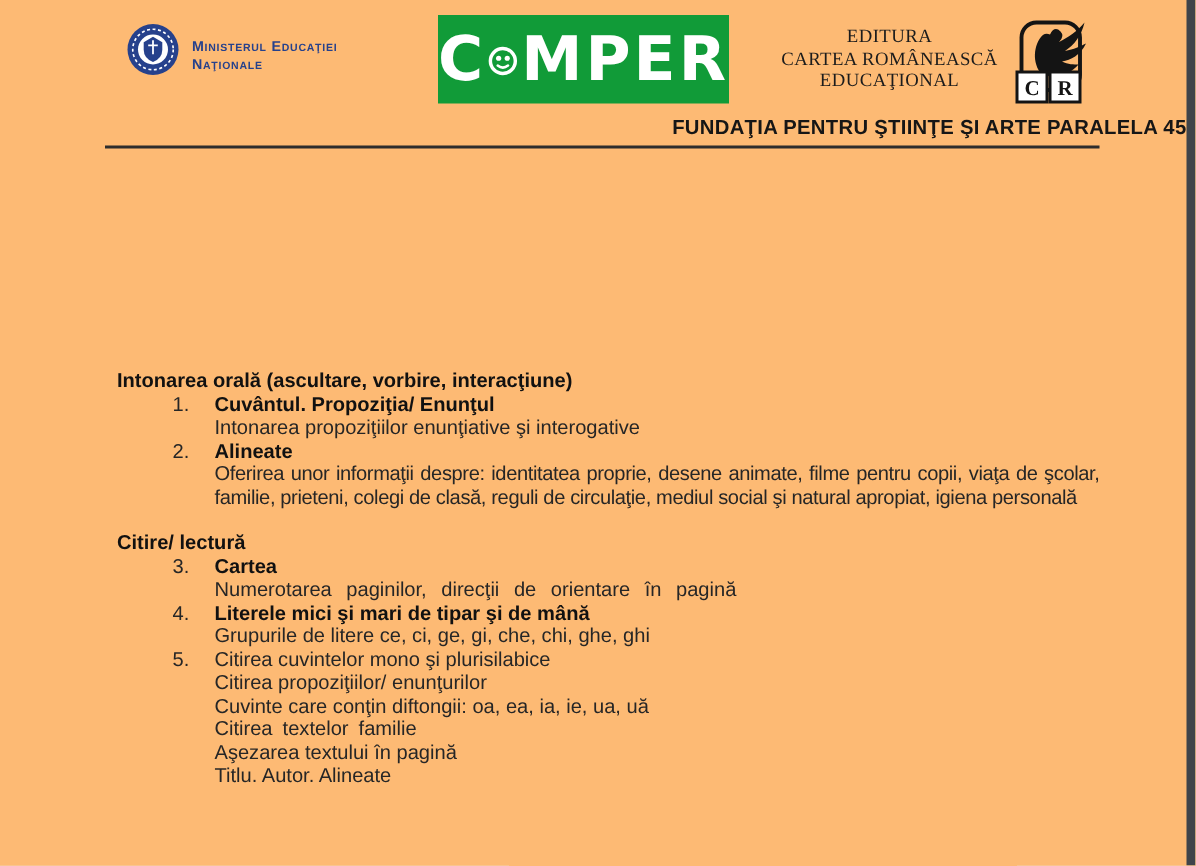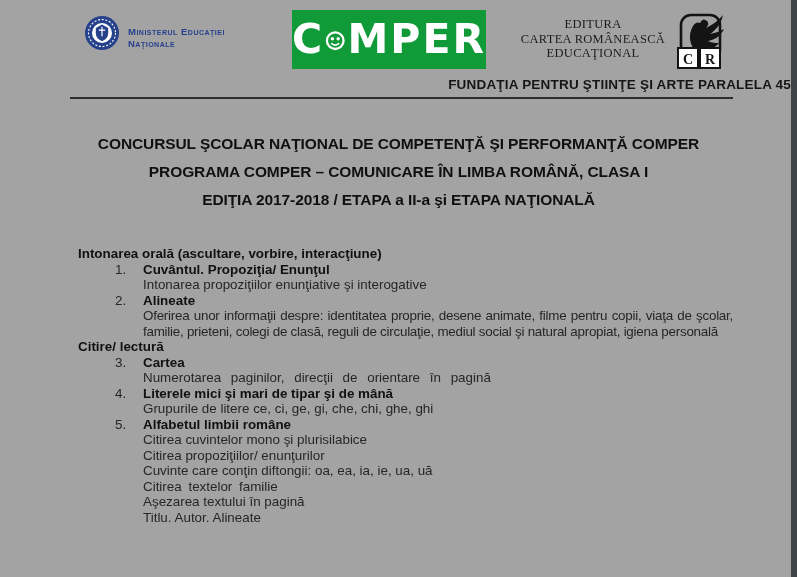--- a/index.html
+++ b/index.html
@@ -3,21 +3,21 @@
 <meta charset="utf-8">
 <style>
   :root{
     --comper-green:#119B38;
     --ministry-blue:#26418C;
     --edge-bar:#3F444A;
     --text:#262626;
   }
   *{margin:0;padding:0;box-sizing:border-box;}
   body{background:#e8e8e8;font-family:"Liberation Sans",sans-serif;}
-  .page{position:relative;width:797px;height:577px;background:#a3a3a3;overflow:hidden;color:var(--text);}
+  .page{position:relative;width:797px;height:577px;background:#fdba74;overflow:hidden;color:var(--text);}
   .edge-bar{position:absolute;top:0;right:0;width:6px;height:100%;background:var(--edge-bar);}
 
   
   .ministry{position:absolute;left:84px;top:15px;display:flex;align-items:flex-start;gap:8px;}
   .seal{width:36px;height:36px;flex:none;}
   .ministry-text{margin-top:11px;color:var(--ministry-blue);font-weight:bold;font-size:9.5px;
                  font-variant:small-caps;letter-spacing:.5px;line-height:11.5px;}
 
   .comper-logo{position:absolute;left:292px;top:10px;width:194px;height:59px;background:var(--comper-green);
                display:flex;align-items:center;justify-content:center;color:#fff;}
@@ -33,21 +33,21 @@
   .foundation{position:absolute;top:77px;left:0;width:791px;text-align:right;font-weight:bold;
               font-size:13.5px;letter-spacing:.2px;color:#161616;}
   .rule{position:absolute;top:97px;left:70px;width:663px;height:2px;background:#2d2d2d;}
 
   
   .doc-title{position:absolute;top:130px;left:40px;width:717px;text-align:center;font-weight:bold;
              font-size:15.5px;line-height:28px;letter-spacing:-.1px;color:#101010;}
 
   
   .body-text{position:absolute;left:78px;top:246px;width:655px;font-size:13.4px;line-height:15.5px;}
-  .section + .section{}
+  .section + .section{margin-top:15px;}
   .section-heading{font-weight:bold;color:#111;}
   .item{display:flex;}
   .num{margin-left:37px;width:28px;flex:none;}
   .content{flex:1;min-width:0;}
   .item-title{font-weight:bold;color:#111;}
   .justify{text-align:justify;letter-spacing:-.25px;}
   .ws-wide{word-spacing:6px;}
   .ws-med{word-spacing:3px;}
 </style>
 </head>
@@ -95,25 +95,20 @@
       <rect x="5" y="36" width="20" height="20" fill="#ffffff" stroke="#141414" stroke-width="2"></rect>
       <rect x="27" y="36" width="20" height="20" fill="#ffffff" stroke="#141414" stroke-width="2"></rect>
       <text class="cr-block-letter" x="15" y="51.5" text-anchor="middle" fill="#141414">C</text>
       <text class="cr-block-letter" x="37" y="51.5" text-anchor="middle" fill="#141414">R</text>
     </svg>
   </div>
 
   <div class="foundation">FUNDAŢIA PENTRU ŞTIINŢE ŞI ARTE PARALELA 45</div>
   <div class="rule"></div>
 
-  <div class="doc-title">
-    <div>CONCURSUL ŞCOLAR NAŢIONAL DE COMPETENŢĂ ŞI PERFORMANŢĂ COMPER</div>
-    <div>PROGRAMA COMPER – COMUNICARE ÎN LIMBA ROMÂNĂ, CLASA I</div>
-    <div>EDIŢIA 2017-2018 / ETAPA a II-a şi ETAPA NAŢIONALĂ</div>
-  </div>
 
   <div class="body-text">
 
     <div class="section">
       <div class="section-heading">Intonarea orală (ascultare, vorbire, interacţiune)</div>
 
       <div class="item">
         <div class="num">1.</div>
         <div class="content">
           <div class="item-title">Cuvântul. Propoziţia/ Enunţul</div>
@@ -145,21 +140,20 @@
         <div class="num">4.</div>
         <div class="content">
           <div class="item-title">Literele mici şi mari de tipar şi de mână</div>
           <div class="line">Grupurile de litere ce, ci, ge, gi, che, chi, ghe, ghi</div>
         </div>
       </div>
 
       <div class="item">
         <div class="num">5.</div>
         <div class="content">
-          <div class="item-title">Alfabetul limbii române</div>
           <div class="line">Citirea cuvintelor mono şi plurisilabice</div>
           <div class="line">Citirea propoziţiilor/ enunţurilor</div>
           <div class="line">Cuvinte care conţin diftongii: oa, ea, ia, ie, ua, uă</div>
           <div class="line ws-med">Citirea textelor familie</div>
           <div class="line">Aşezarea textului în pagină</div>
           <div class="line">Titlu. Autor. Alineate</div>
         </div>
       </div>
     </div>
 

